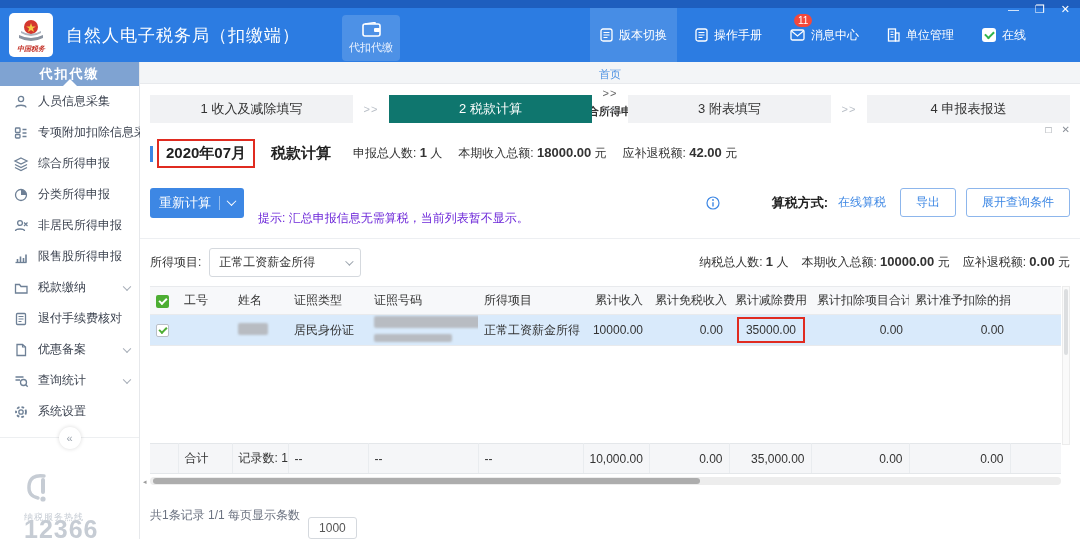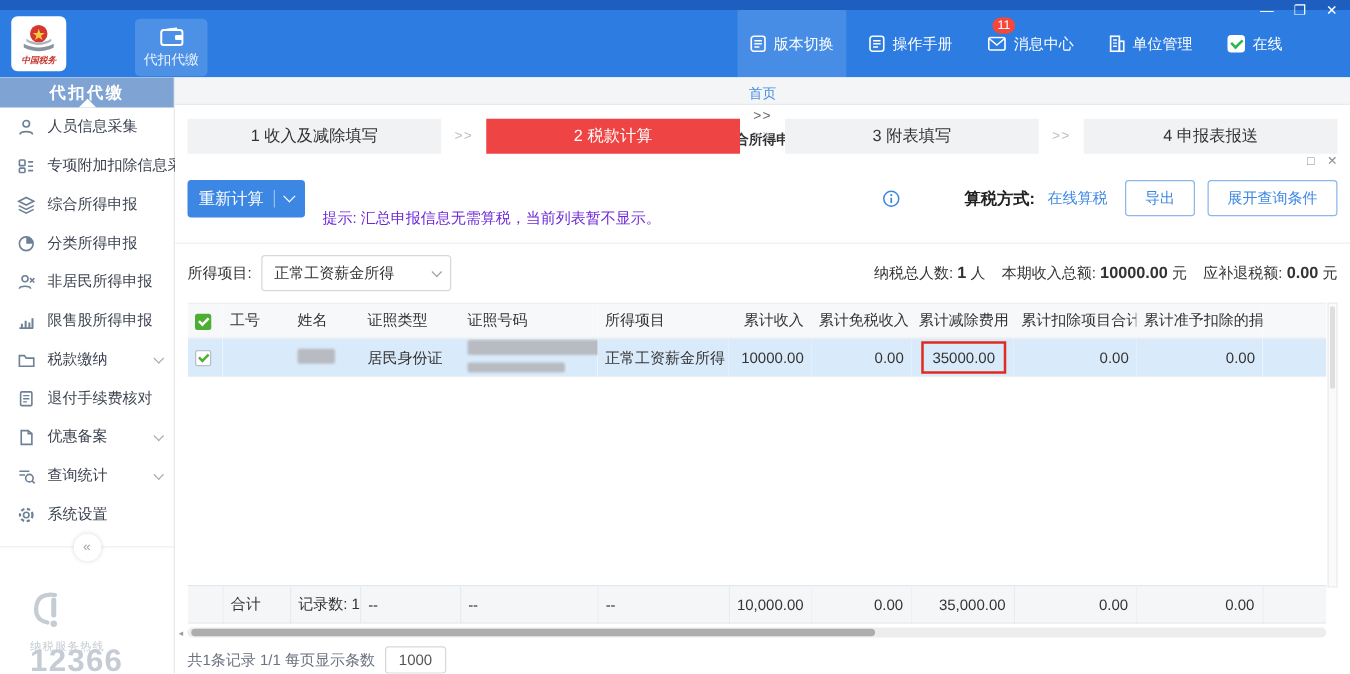--- a/index.html
+++ b/index.html
@@ -42,21 +42,21 @@
   .content { flex:1; min-width:0; display:flex; flex-direction:column; background:#fff; position:relative; }
   .breadcrumb { height:22px; background:#F3F5F7; border-bottom:1px solid #E8EAED; display:flex; align-items:center; gap:5px; padding:0 10px; font-size:11px; color:#333;flex-direction:column; }
   .bc-home { color:#4A90E2; }
   .bc-sep { color:#666; letter-spacing:1px; }
   .bc-current { font-weight:bold; color:#333; }
   .panel-controls { margin-left:auto; display:flex; gap:10px; color:#8B9199; font-size:10px; }
 
   
   .steps { display:flex; align-items:center; padding:11px 10px 6px; }
   .step { flex:1; height:28px; line-height:28px; text-align:center; font-size:13px; background:#F1F2F4; color:#333; cursor:pointer; }
-  .step.active { background:#ef4444; color:#fff; }
+  .step.active { background:#0f766e; color:#fff; }
   .step-sep { width:36px; text-align:center; color:#B9BFC7; font-size:11px; letter-spacing:1px; }
 
   
   .summary-row { display:flex; align-items:center; padding:10px 10px 5px; gap:16px; }
   .accent-bar { width:3px; height:16px; background:#3D87E4; margin-right:-12px; }
   .red-annotation { border:2px solid #E02B20; }
   .period-box { font-size:15px; font-weight:bold; color:#222; padding:3px 7px; }
   .panel-title { font-size:15px; font-weight:bold; color:#222; margin-right:6px; }
   .stat { font-size:12px; color:#333; white-space:nowrap; }
   .stat b { font-size:13px; }
@@ -100,21 +100,21 @@
   .cell-annot { display:inline-block; padding:4px 7px; }
 
   .vscroll { position:absolute; right:0; top:0; bottom:40px; width:8px; background:#FAFAFA; border:1px solid #ECECEC; }
   .vscroll-thumb { position:absolute; top:2px; left:1px; width:4px; height:66px; background:#DCDEE0; border-radius:2px; }
   .hscroll { height:8px; margin-top:3px; width:calc(100% - 9px); background:#EDEDED; border-radius:4px; position:relative; }
   .hscroll-thumb { position:absolute; left:3px; top:1px; height:6px; width:60%; background:#ADADAD; border-radius:3px; }
   .hscroll-arrow { position:absolute; left:-7px; top:1px; font-size:7px; color:#9B9B9B; }
 
   
   .pagination { display:flex; align-items:center; gap:8px; padding:7px 10px 0; font-size:12px; color:#6B7280; }
-  .page-size-box { border:1px solid #D5D9DE; border-radius:3px; padding:3px 10px; color:#555; }
+  .page-size-box { border:1px solid #D5D9DE; border-radius:3px; padding:3px 10px; color:#555;margin-top:25px; }
 
   
   .watermark { position:absolute; right:8px; bottom:2px; display:flex; align-items:center; gap:5px; background:#fff; padding:2px 4px; z-index:20; }
   .wm-text { font-size:21px; font-weight:bold; color:#1A5FA8; letter-spacing:2px; }
 </style>
 </head>
 <body>
 
 <div id="app">
 
@@ -128,20 +128,21 @@
   <div class="header">
     <div class="logo-box">
       <svg width="30" height="26" viewBox="0 0 30 26">
         <circle cx="15" cy="8" r="7" fill="#D4372E"></circle>
         <polygon points="15,4 16.2,7.4 19.8,7.4 16.9,9.5 18,13 15,10.9 12,13 13.1,9.5 10.2,7.4 13.8,7.4" fill="#F4C843"></polygon>
         <path d="M3 16 Q15 22 27 16 L27 19 Q15 25 3 19 Z" fill="#8A93A0"></path>
         <path d="M5 12 Q15 18 25 12 L25 14 Q15 20 5 14 Z" fill="#AEB5BF"></path>
       </svg>
       <div class="logo-text">中国税务</div>
     </div>
+    <div class="app-title">自然人电子税务局（扣缴端）</div>
     <div class="module-tab">
       <svg width="19" height="15" viewBox="0 0 19 15">
         <rect x="1" y="2" width="17" height="12" rx="2" fill="none" stroke="#fff" stroke-width="1.6"></rect>
         <rect x="12" y="6" width="6" height="4" rx="1" fill="#fff"></rect>
         <path d="M3 2 L13 0.5 L13 2" fill="none" stroke="#fff" stroke-width="1.4"></path>
       </svg>
       <span>代扣代缴</span>
     </div>
 
     <div class="topnav">
@@ -304,20 +305,34 @@
       <div class="steps">
         <div class="step">1 收入及减除填写</div>
         <div class="step-sep">&gt;&gt;</div>
         <div class="step active">2 税款计算</div>
         <div class="step-sep">&gt;&gt;</div>
         <div class="step">3 附表填写</div>
         <div class="step-sep">&gt;&gt;</div>
         <div class="step">4 申报表报送</div>
       </div>
 
+      <div class="summary-row">
+        <div class="accent-bar"></div>
+        <div class="period-box red-annotation">2020年07月</div>
+        <div class="panel-title">税款计算</div>
+        <div class="stat">
+          <span>申报总人数:</span> <b>1</b> <span>人</span>
+        </div>
+        <div class="stat">
+          <span>本期收入总额:</span> <b>18000.00</b> <span>元</span>
+        </div>
+        <div class="stat">
+          <span>应补退税额:</span> <b>42.00</b> <span>元</span>
+        </div>
+      </div>
 
       <div class="toolbar-row">
         <button class="btn-primary">
           <span>重新计算</span>
           <span class="btn-split"></span>
           <span class="chev-w"></span>
         </button>
         <span class="tip">提示: 汇总申报信息无需算税，当前列表暂不显示。</span>
         <div class="toolbar-right">
           <svg width="14" height="14" viewBox="0 0 14 14">

